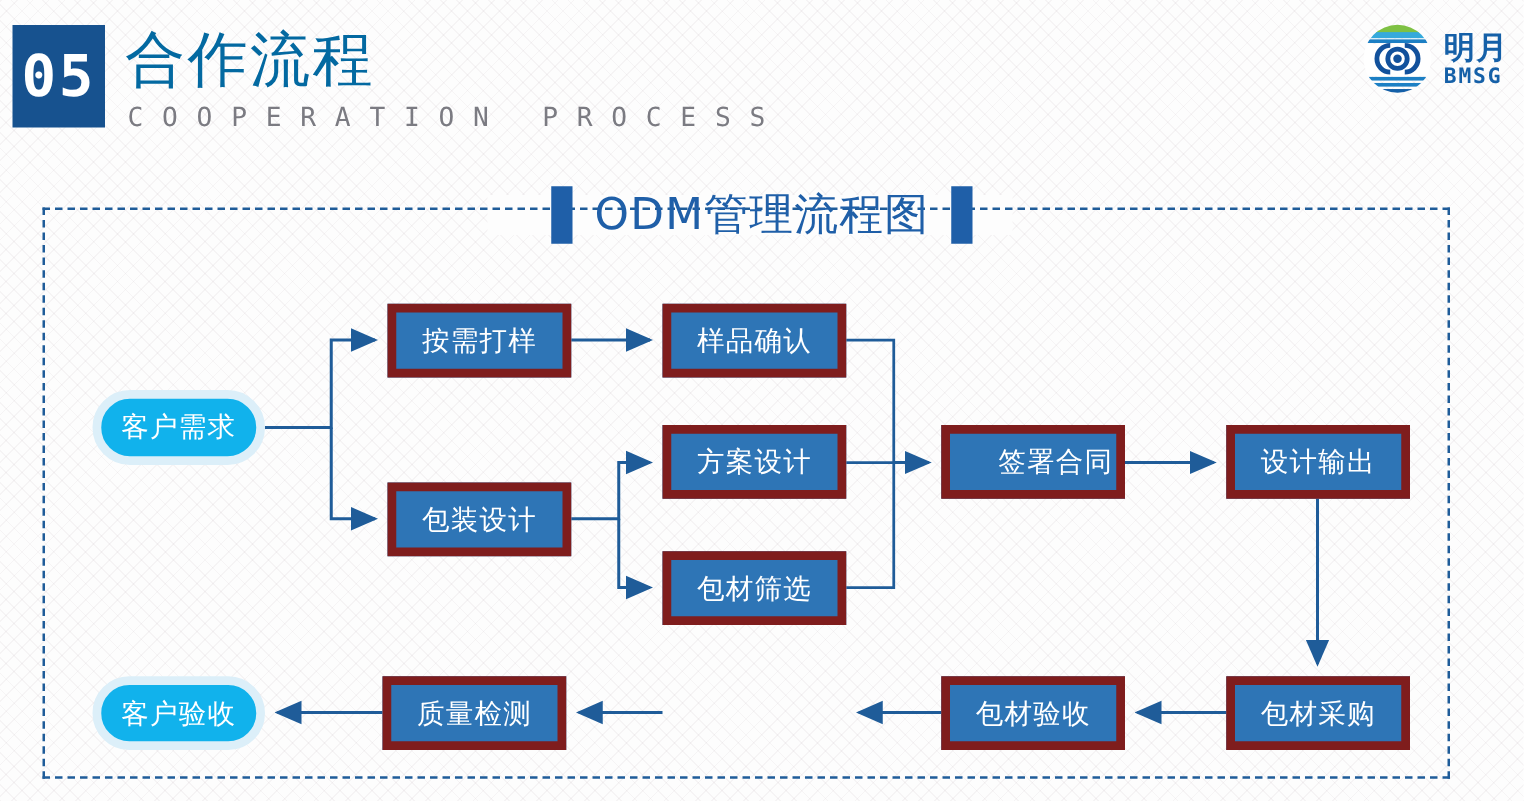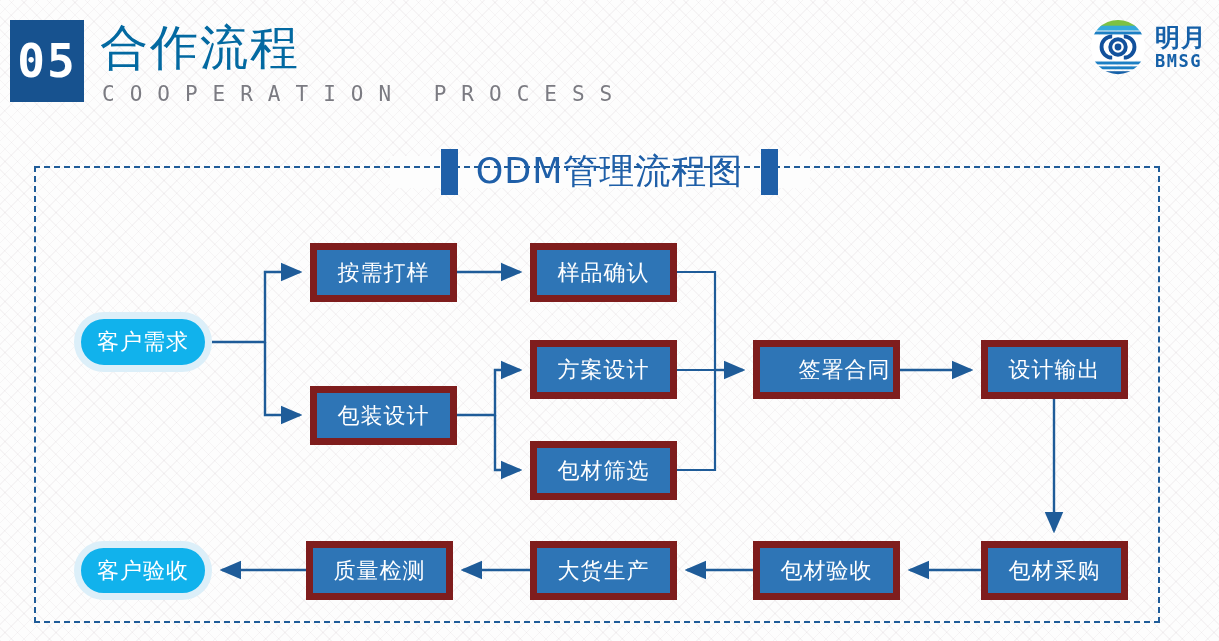--- a/index.html
+++ b/index.html
@@ -220,23 +220,20 @@
   </div>
 
   <div class="node" style="left:753px;top:541px;width:147px;height:59px;">
     <span>包材验收</span>
   </div>
 
   <div class="node" style="left:981px;top:541px;width:147px;height:59px;">
     <span>包材采购</span>
   </div>
 
-  <div class="node" style="left:530px;top:541px;width:147px;height:59px;">
-    <span>大货生产</span>
-  </div>
 
   <div class="node" style="left:306px;top:541px;width:147px;height:59px;">
     <span>质量检测</span>
   </div>
 
   <div class="node pill" style="left:74px;top:541px;width:138px;height:59px;">
     <span>客户验收</span>
   </div>
 
 </div>

